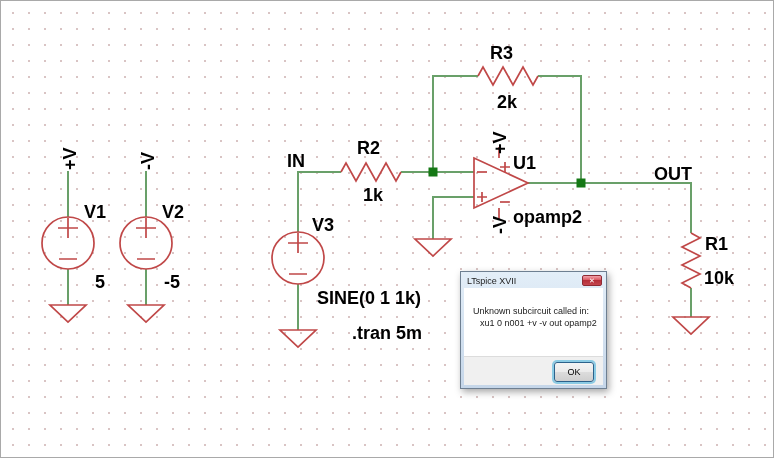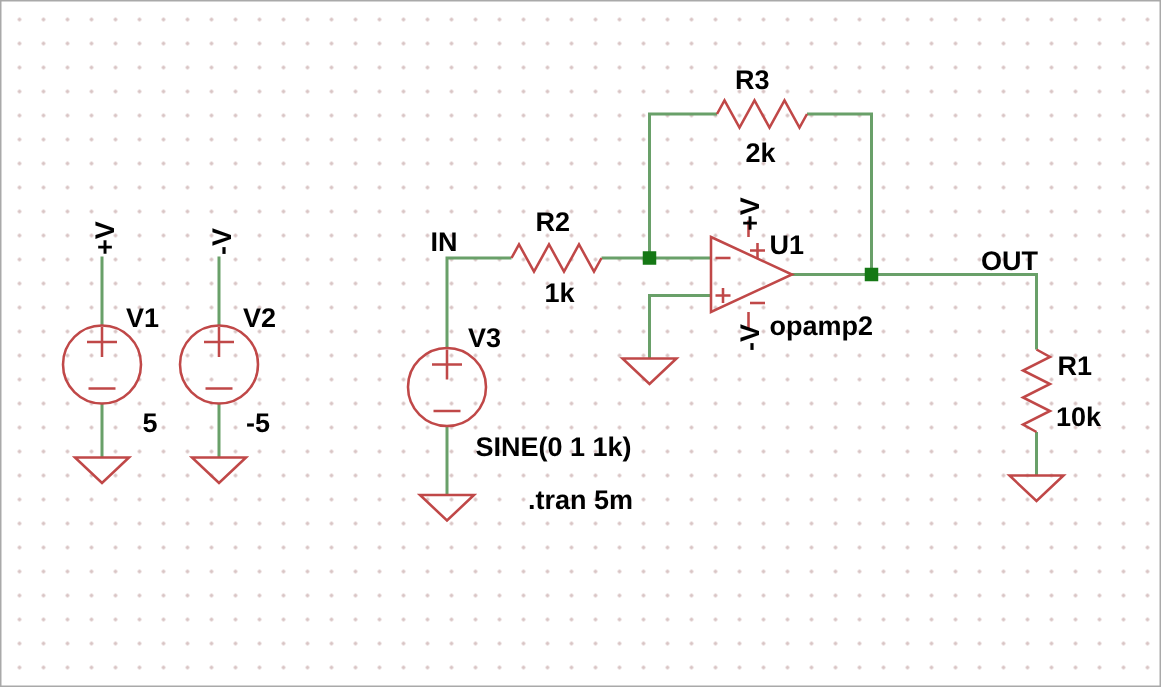--- a/index.html
+++ b/index.html
@@ -136,14 +136,29 @@
     <text class="slabel" x="496" y="107">2k</text>
     <text class="slabel" x="704" y="249">R1</text>
     <text class="slabel" x="703" y="283">10k</text>
     <text class="slabel" x="512" y="168">U1</text>
     <text class="slabel" x="512" y="222">opamp2</text>
     <text class="slabel" x="505" y="153" transform="rotate(-90 505 153)">+V</text>
     <text class="slabel" x="505" y="233" transform="rotate(-90 505 233)">-V</text>
     <text class="slabel" x="351" y="338">.tran 5m</text>
   </svg>
 
+  <div class="dialog">
+    <div class="titlebar">
+      <span class="title">LTspice XVII</span>
+      <div class="close-btn">
+        <span>✕</span>
+      </div>
+    </div>
+    <div class="client">
+      <div class="msg-line1">Unknown subcircuit called in:</div>
+      <div class="msg-line2">xu1 0 n001 +v -v out opamp2</div>
+    </div>
+    <div class="footer">
+      <button class="ok-btn">OK</button>
+    </div>
+  </div>
 
 </div>
 
 </body></html>

